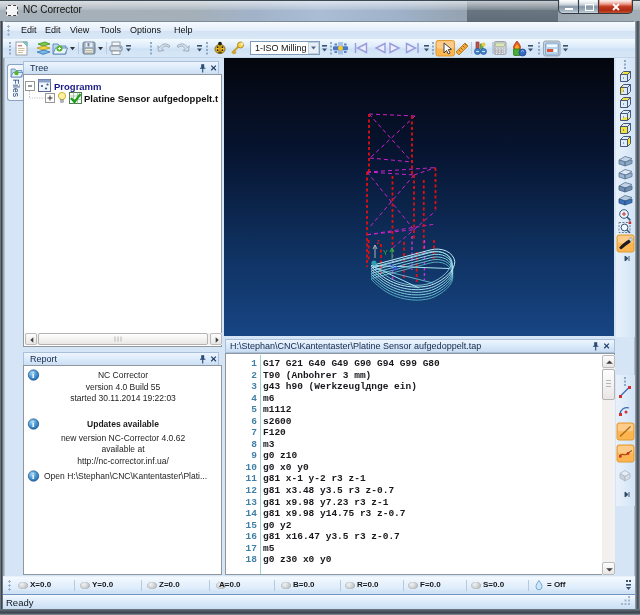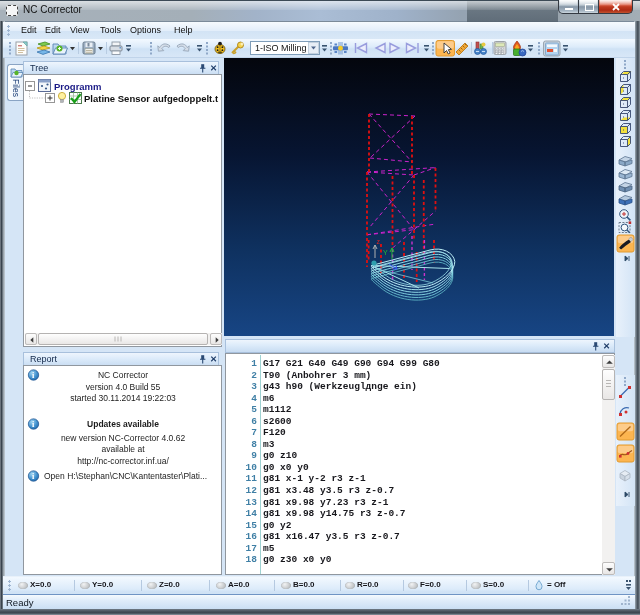--- a/index.html
+++ b/index.html
@@ -543,20 +543,21 @@
       <rect x="0.8" y="0.8" width="15.4" height="7.5" rx="2" fill="#fdd29a" opacity="0.8"></rect>
       <path d="M2,13 C5,9 8,7 12,4.5 l2,2.5 C10,9.5 7,12 4,14.5 z" fill="#1a1a22"></path>
       <path d="M11.5,4 l2.5,-2 l2,2.5 l-2,2" fill="#c8cdd4" stroke="#888" stroke-width="0.5"></path>
       <path d="M2,13 l2,1.5 l-2.6,1.2 z" fill="#e8b868"></path>
     </g>
     <path d="M9,198 l3,2.5 l-3,2.5 z M13,198 v5" fill="#2d4a66" stroke="#2d4a66" stroke-width="0.9"></path>
   </svg>
   </div>
 
   <div class="abs" id="edtitle">
+    <div style="position:absolute;left:4px;top:1px;font-size:9px;color:#13284a;">H:\Stephan\CNC\Kantentaster\Platine Sensor aufgedoppelt.tap</div>
     <div class="pinico" style="left:365px;top:1px;">
         <svg width="9" height="11">
           <path d="M3.2,1.2 h3 v4 h-3 z" fill="#2b4a74"></path>
           <path d="M2,5.2 h5.4 M4.7,5.2 v4.2" stroke="#2b4a74" stroke-width="1.1" fill="none"></path>
         </svg>
       </div>
     <div class="xico" style="left:377px;">✕</div>
   </div>
   <div class="abs" id="edbody">
     <div id="gut"></div>
@@ -654,21 +655,21 @@
     <div class="sico" style="left:15px;"></div>
       <div class="sitem" style="left:27px;">X=0.0</div>
     <div style="position:absolute;left:71px;top:3px;width:1px;height:11px;background:#b5c9e0;"></div>
     <div class="sico" style="left:77px;"></div>
       <div class="sitem" style="left:89px;">Y=0.0</div>
     <div style="position:absolute;left:138px;top:3px;width:1px;height:11px;background:#b5c9e0;"></div>
     <div class="sico" style="left:144px;"></div>
       <div class="sitem" style="left:156px;">Z=0.0</div>
     <div style="position:absolute;left:206px;top:3px;width:1px;height:11px;background:#b5c9e0;"></div>
     <div class="sico" style="left:213px;"></div>
-      <div class="sitem" style="left:225px;">A=0.0</div>
+      <div class="sitem" style="left:216px;">A=0.0</div>
     <div style="position:absolute;left:271px;top:3px;width:1px;height:11px;background:#b5c9e0;"></div>
     <div class="sico" style="left:278px;"></div>
       <div class="sitem" style="left:290px;">B=0.0</div>
     <div style="position:absolute;left:337px;top:3px;width:1px;height:11px;background:#b5c9e0;"></div>
     <div class="sico" style="left:342px;"></div>
       <div class="sitem" style="left:354px;">R=0.0</div>
     <div style="position:absolute;left:400px;top:3px;width:1px;height:11px;background:#b5c9e0;"></div>
     <div class="sico" style="left:405px;"></div>
       <div class="sitem" style="left:417px;">F=0.0</div>
     <div style="position:absolute;left:463px;top:3px;width:1px;height:11px;background:#b5c9e0;"></div>

